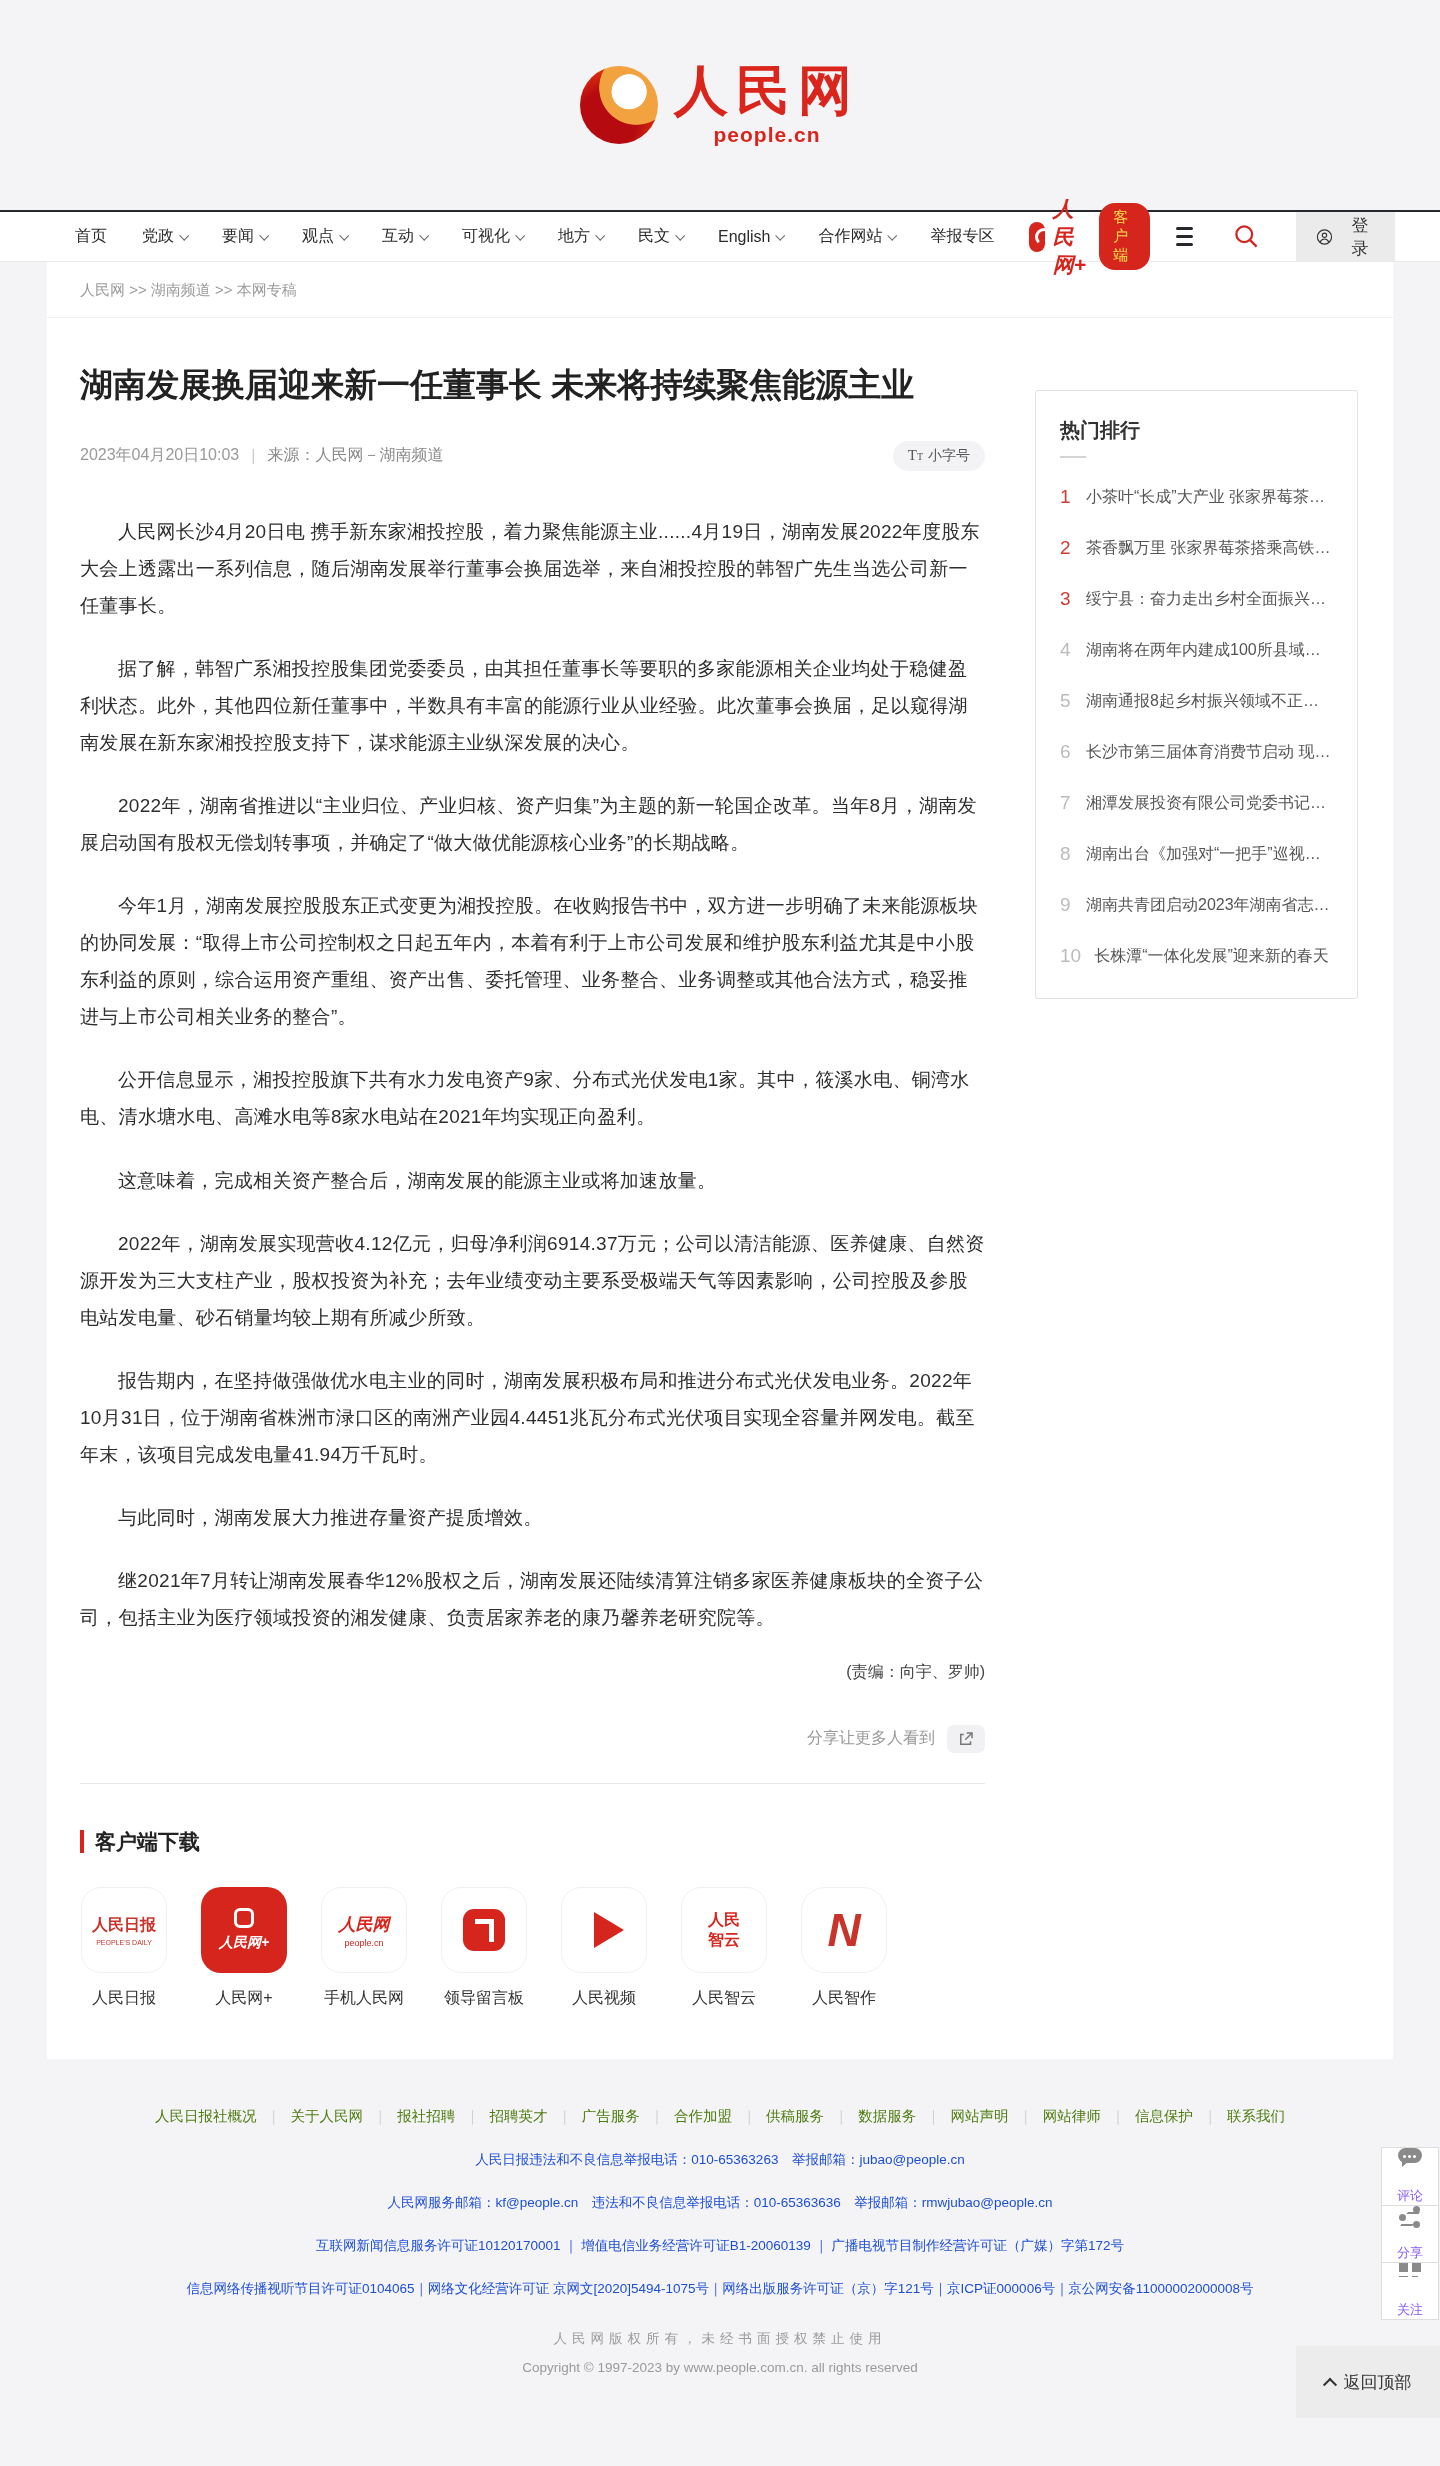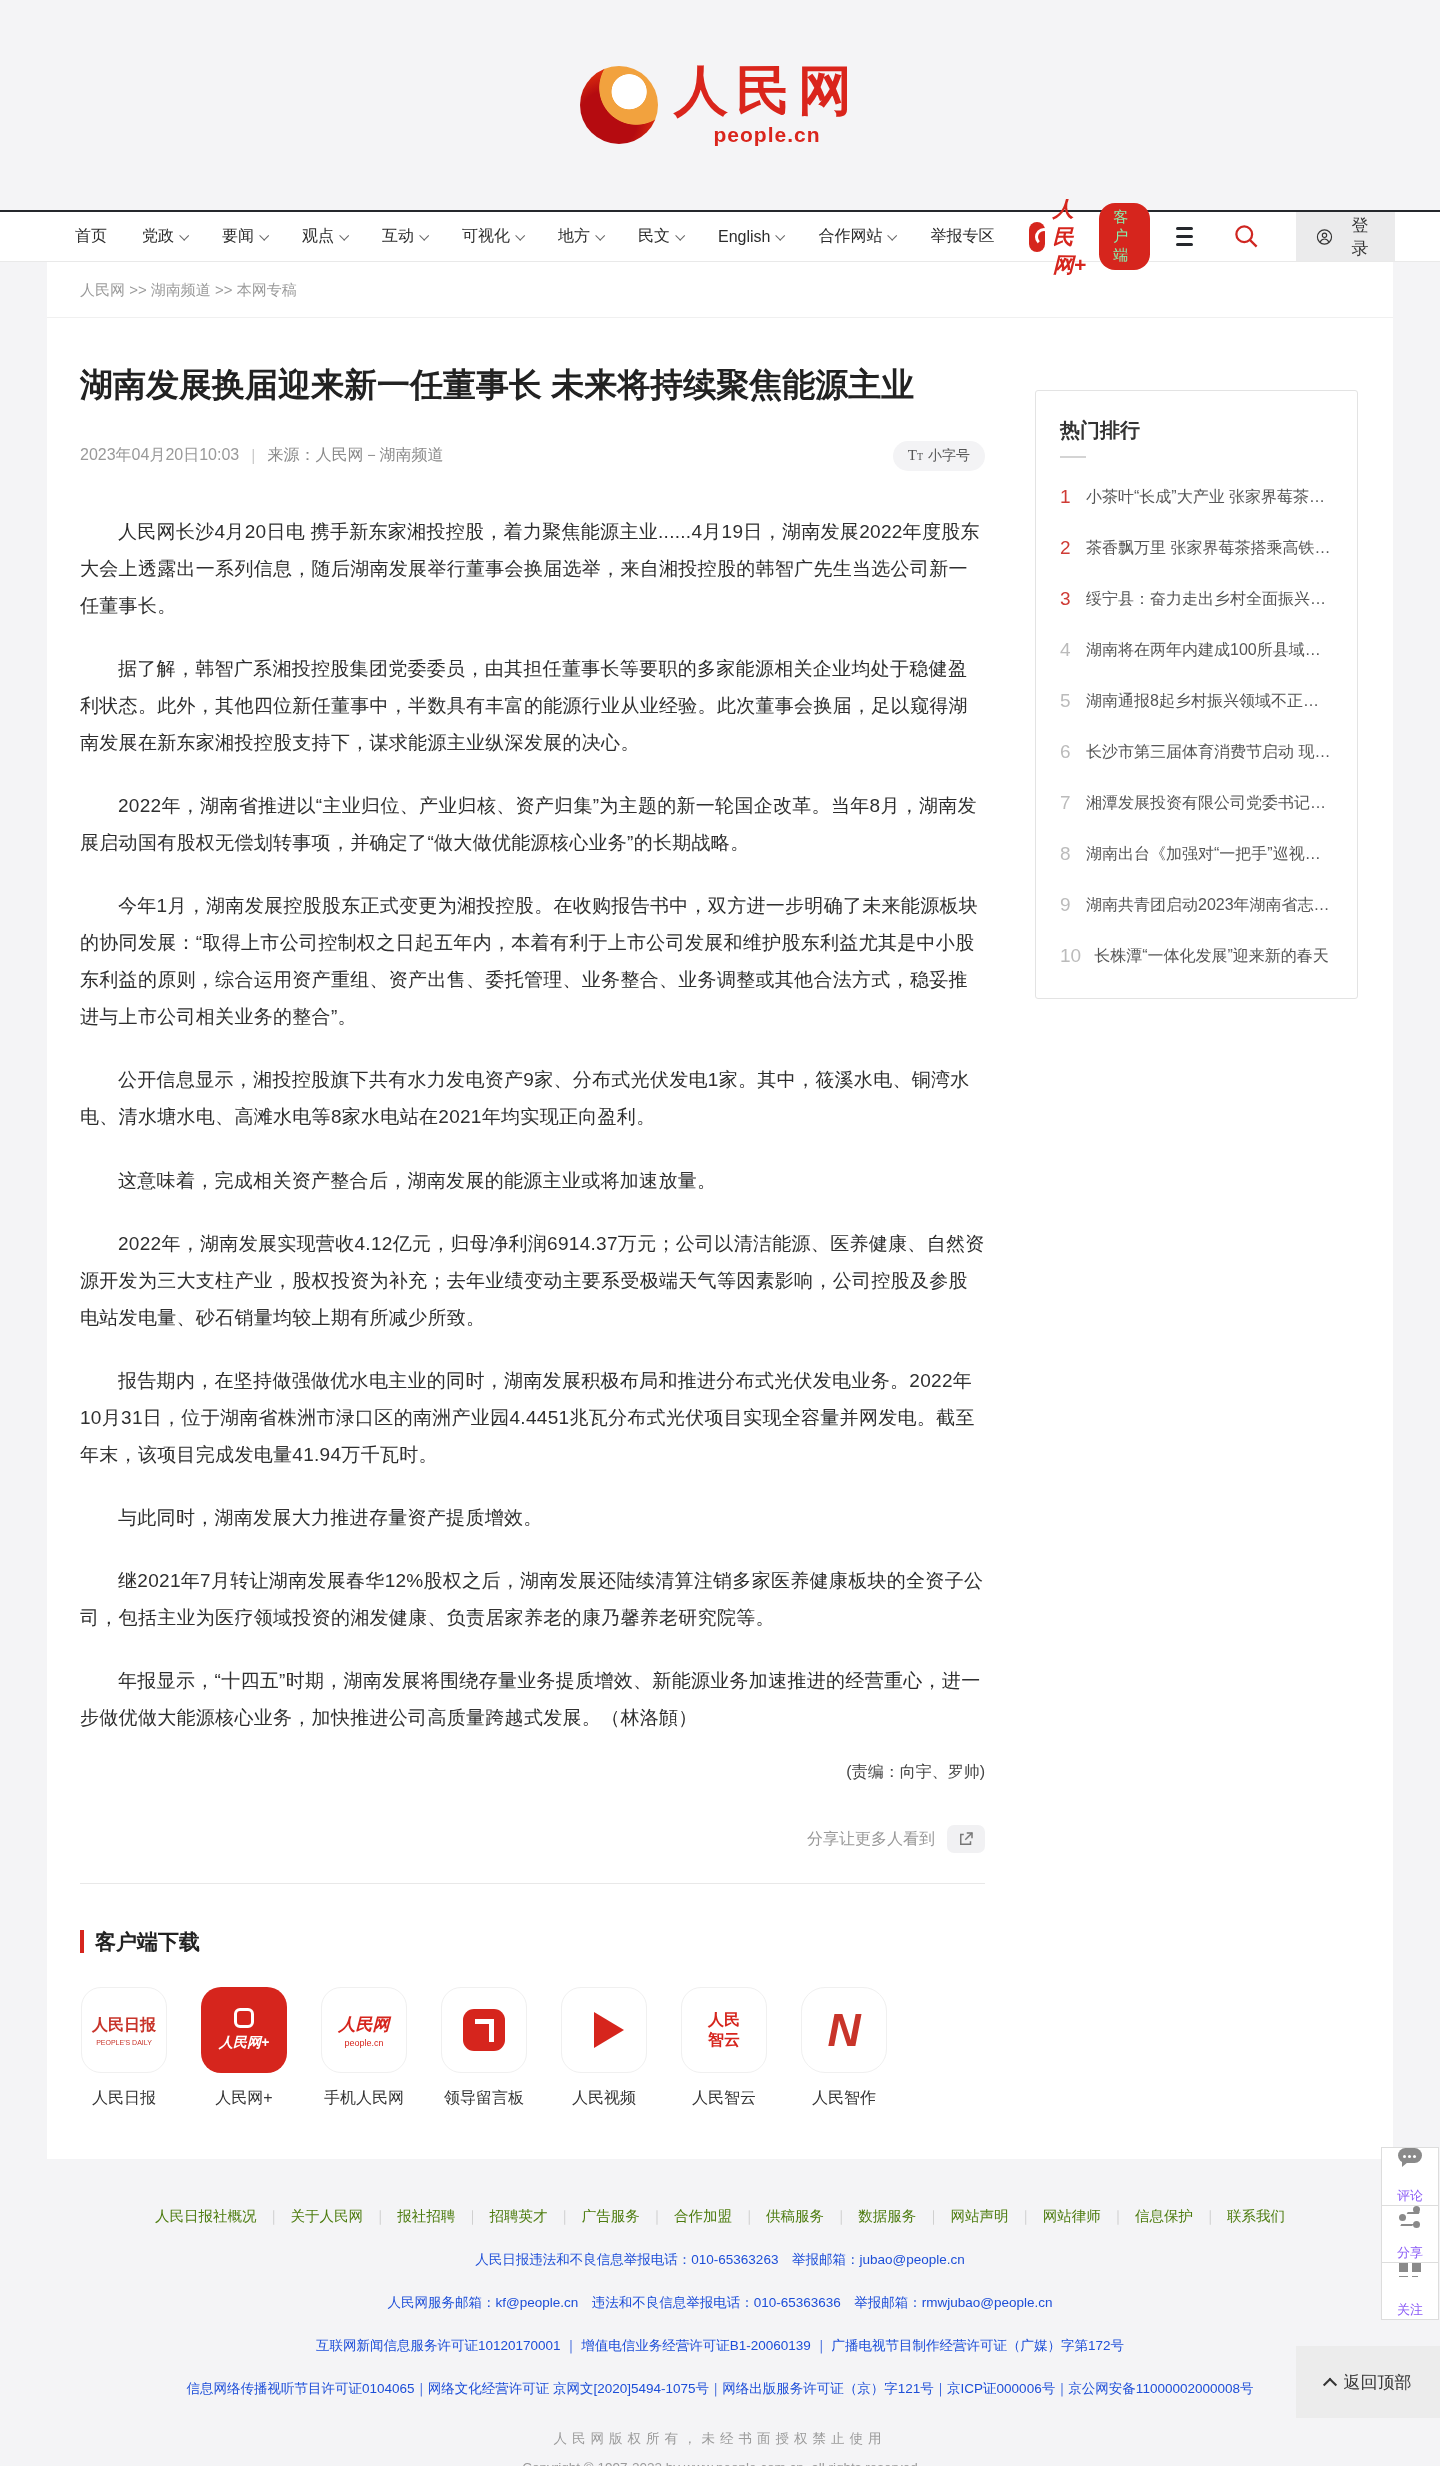--- a/index.html
+++ b/index.html
@@ -25,21 +25,21 @@
   .nav-bar { background: #fff; border-top: 2px solid #25282c; border-bottom: 1px solid #e9e9e9; height: 52px; }
   .nav-inner { width: 1346px; height: 100%; margin: 0 auto; display: flex; align-items: center; padding: 0 0 0 28px; }
   .nav-item { display: flex; align-items: center; margin-right: 35px; font-size: 16px; color: #2b2b2b; cursor: pointer; white-space: nowrap; }
   .chev { width: 7px; height: 7px; border-right: 1.5px solid #666; border-bottom: 1.5px solid #666; transform: rotate(45deg) translateY(-1px); margin-left: 6px; display: none; }
   .nav-item.has-chev .chev { display: inline-block; }
   .nav-right { margin-left: auto; display: flex; align-items: center; height: 100%; }
   .plus-badge { display: flex; align-items: center; margin-right: 26px; }
   .plus-logo { width: 30px; height: 30px; border-radius: 8px; background: #d6251d; position: relative; }
   .plus-logo::before { content: ""; position: absolute; left: 6px; top: 6px; width: 12px; height: 12px; border: 3px solid #fff; border-radius: 50%; border-bottom-color: transparent; }
   .plus-script { color: #d6251d; font-weight: bold; font-style: italic; font-size: 21px; margin: 0 8px 0 8px; }
-  .client-pill { background: #d6251d; color: #86efac; border-radius: 16px; padding: 5px 14px; font-size: 15px; }
+  .client-pill { background: #d6251d; color: #fde047; border-radius: 16px; padding: 5px 14px; font-size: 15px; }
   .hamburger { width: 28px; margin-right: 40px; cursor: pointer; }
   .hamburger div { height: 3px; background: #25282c; margin: 5px 0; border-radius: 2px; }
   .search-btn { margin-right: 36px; cursor: pointer; display: flex; align-items: center; }
   .login-block { background: #ebebec; height: 100%; display: flex; align-items: center; gap: 18px; padding: 0 20px; font-size: 17px; color: #333; cursor: pointer; }
   
   .main-card { width: 1346px; margin: 0 auto; background: #fff; padding-bottom: 50px; }
   .breadcrumb { height: 56px; line-height: 56px; padding: 0 33px; font-size: 15px; color: #9a9a9a; border-bottom: 1px solid #f0f0f0; }
   .content-wrap { display: flex; padding: 0 35px 0 33px; }
   .article-col { width: 905px; }
   .article-title { font-size: 33px; font-weight: bold; color: #222; line-height: 1.42; margin-top: 44px; }
@@ -246,21 +246,20 @@
           <p>这意味着，完成相关资产整合后，湖南发展的能源主业或将加速放量。</p>
 
           <p>2022年，湖南发展实现营收4.12亿元，归母净利润6914.37万元；公司以清洁能源、医养健康、自然资源开发为三大支柱产业，股权投资为补充；去年业绩变动主要系受极端天气等因素影响，公司控股及参股电站发电量、砂石销量均较上期有所减少所致。</p>
 
           <p>报告期内，在坚持做强做优水电主业的同时，湖南发展积极布局和推进分布式光伏发电业务。2022年10月31日，位于湖南省株洲市渌口区的南洲产业园4.4451兆瓦分布式光伏项目实现全容量并网发电。截至年末，该项目完成发电量41.94万千瓦时。</p>
 
           <p>与此同时，湖南发展大力推进存量资产提质增效。</p>
 
           <p>继2021年7月转让湖南发展春华12%股权之后，湖南发展还陆续清算注销多家医养健康板块的全资子公司，包括主业为医疗领域投资的湘发健康、负责居家养老的康乃馨养老研究院等。</p>
 
-          <p>年报显示，“十四五”时期，湖南发展将围绕存量业务提质增效、新能源业务加速推进的经营重心，进一步做优做大能源核心业务，加快推进公司高质量跨越式发展。（林洛頠）</p>
         </div>
 
       <div class="editor-note">(责编：向宇、罗帅)</div>
 
       <div class="share-row">
         <span>分享让更多人看到</span>
         <span class="share-btn">
           <svg width="18" height="18" viewBox="0 0 24 24" fill="none" stroke="#777" stroke-width="2">
               <path d="M9 6H5v13h13v-4"></path>
               <path d="M13 4h7v7"></path>

